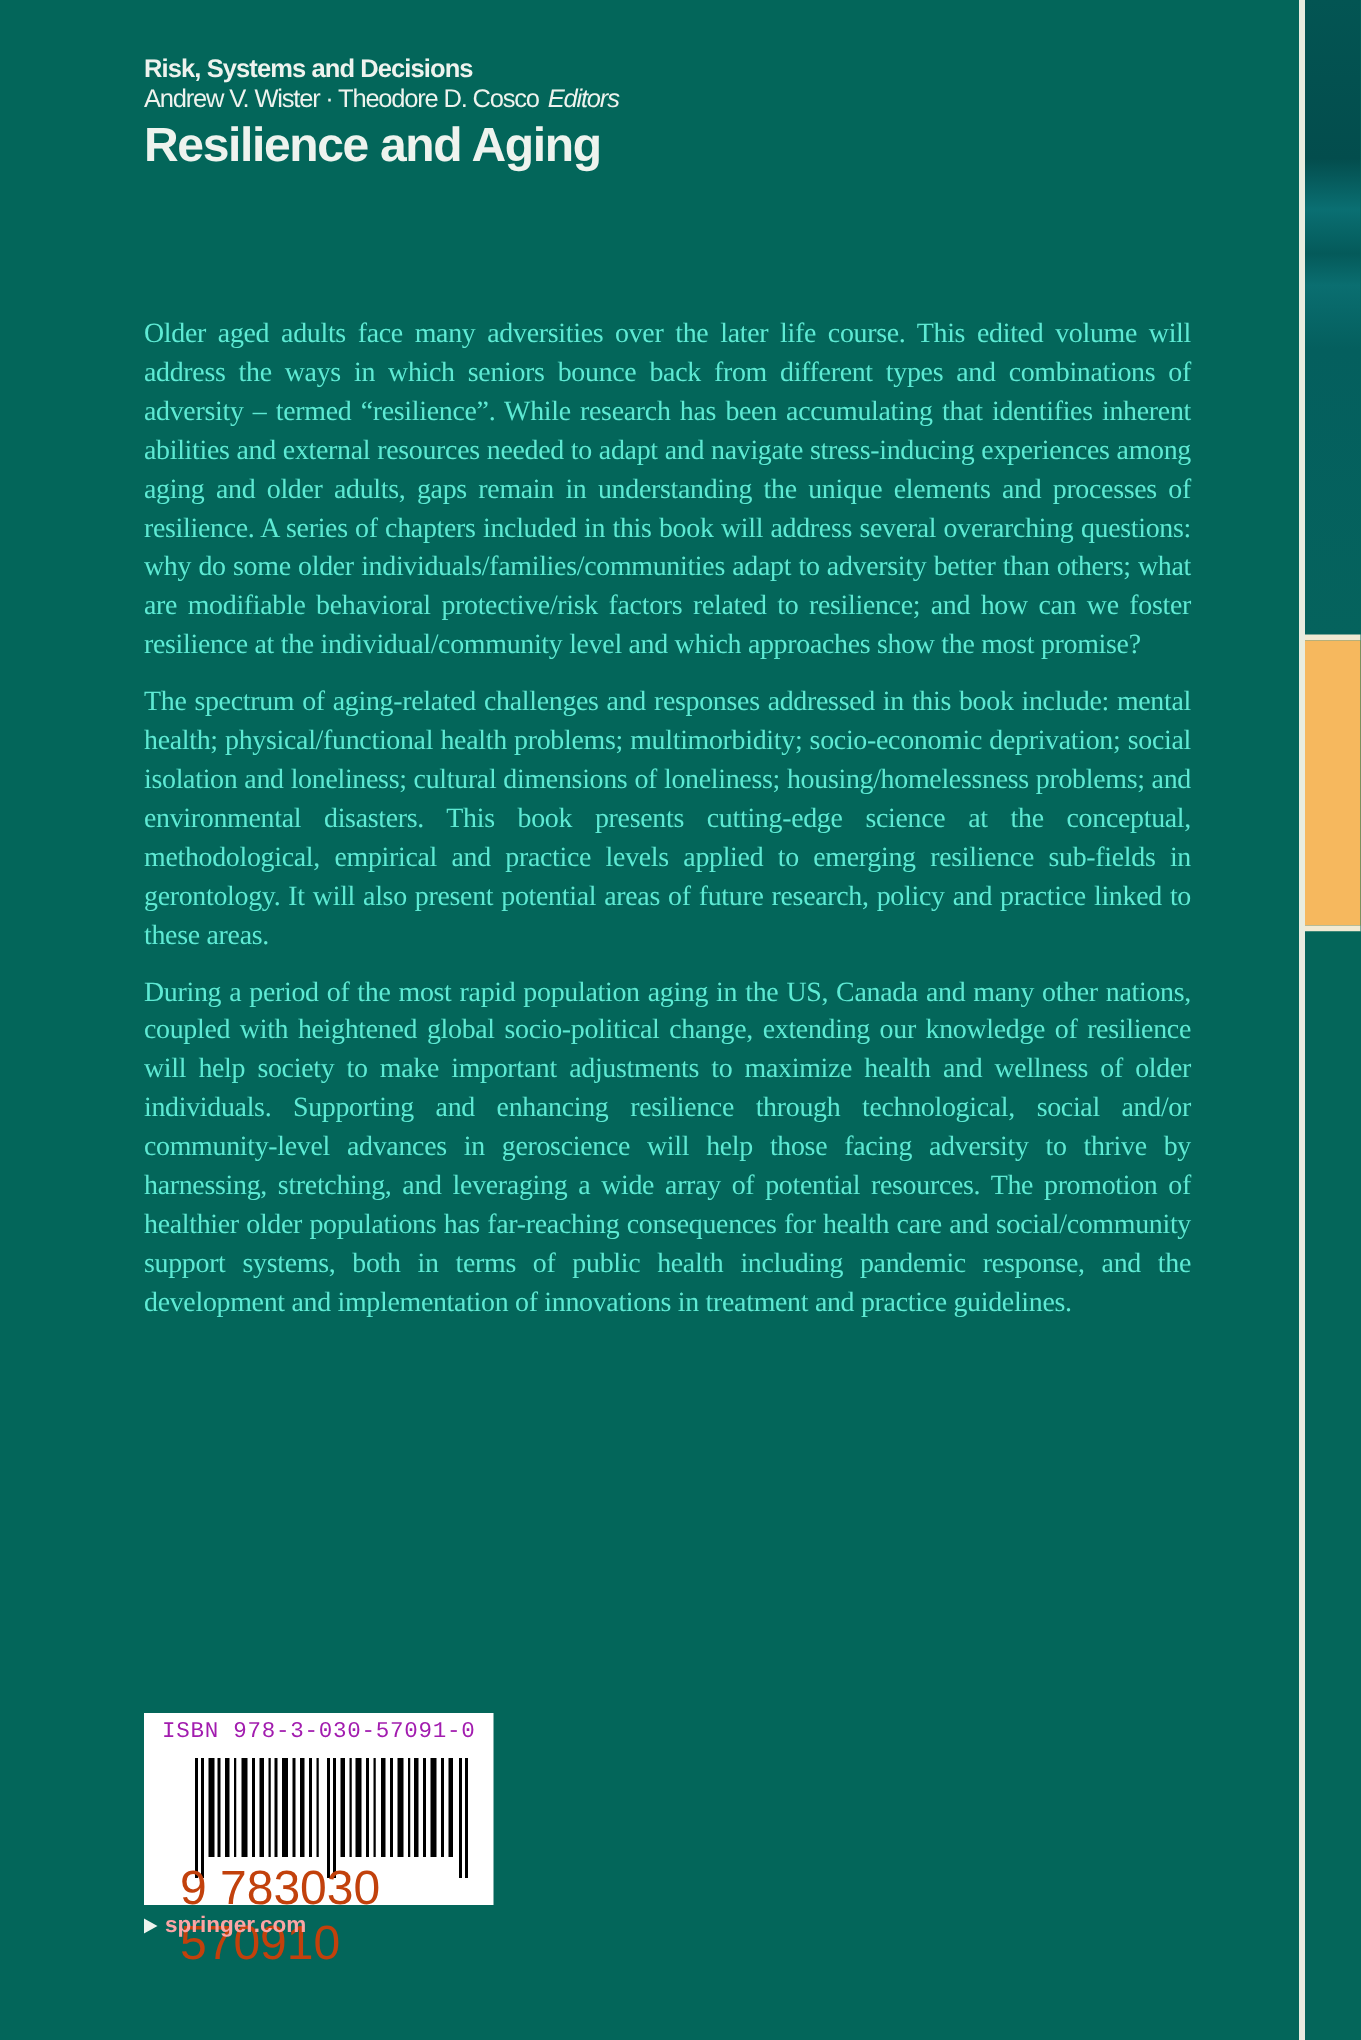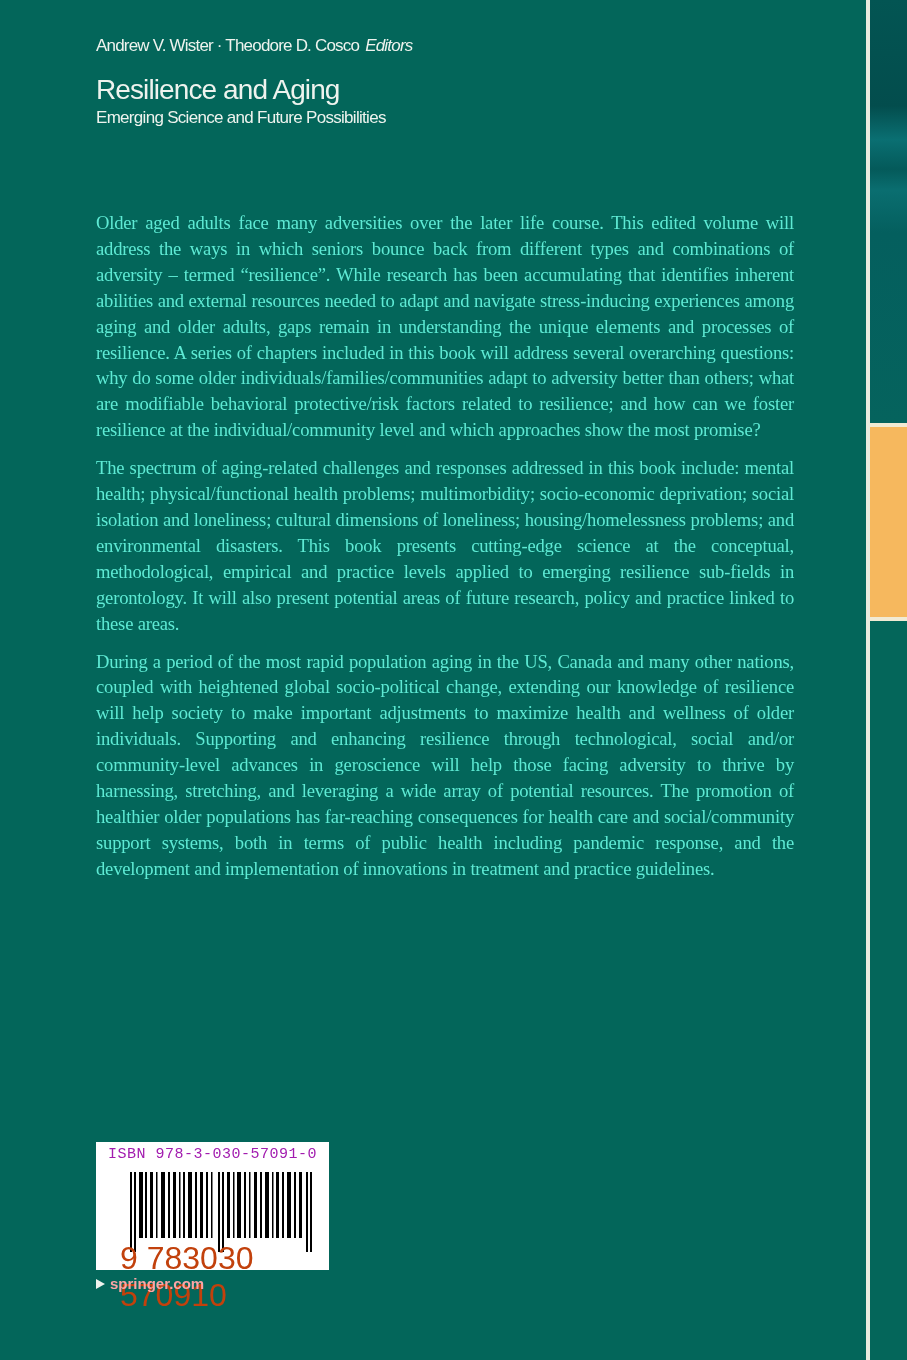--- a/index.html
+++ b/index.html
@@ -8,21 +8,21 @@
   .stripe-top { position:absolute; left:870px; top:0; width:37px; height:423px; background:linear-gradient(180deg,#035553 0%,#034d4d 25%,#0a6f72 33%,#045a5a 40%,#0a6e70 45%,#045f5e 55%,#05635d 100%); }
   .stripe-sep1 { position:absolute; left:870px; top:423px; width:37px; height:4px; background:#f1ead3; }
   .stripe-orange { position:absolute; left:870px; top:427px; width:37px; height:190px; background:#f6b85e; }
   .stripe-sep2 { position:absolute; left:870px; top:617px; width:37px; height:4px; background:#f1ead3; }
   .stripe-bottom { position:absolute; left:870px; top:621px; width:37px; height:739px; background:#04665a; }
 
   .header { position:absolute; left:96px; top:36px; font-family:"Liberation Sans", sans-serif; transform-origin:left top; }
   .series { font-size:17px; font-weight:bold; letter-spacing:-0.6px; color:#eef3ee; }
   .editors { margin-top:0; font-size:17px; letter-spacing:-0.8px; color:#eef3ee; }
   .editors .role { font-style:italic; margin-left:6px; }
-  .title { margin-top:18px; font-size:28px; font-weight:normal; letter-spacing:-0.9px; color:#eef3ee; }
+  .title { margin-top:2px; font-size:32px; font-weight:bold; letter-spacing:-0.9px; color:#eef3ee; }
   .subtitle { margin-top:2px; font-size:17px; letter-spacing:-0.7px; color:#eef3ee; }
 
   .body { position:absolute; left:96px; top:210px; width:698px; font-size:18.6px; line-height:25.9px; text-align:justify; color:#5eead4; letter-spacing:-0.2px; }
   .body p { margin:0 0 12px 0; }
 
   .barcode-box { position:absolute; left:96px; top:1142px; width:233px; height:128px; background:#ffffff; }
   .isbn { position:absolute; left:0; top:4px; width:233px; text-align:center; font-family:"Liberation Mono", monospace; font-size:15px; color:#a21caf; letter-spacing:0.5px; }
   .bars { position:absolute; left:34px; top:30px; width:190px; height:80px; }
   .digits { position:absolute; left:24px; top:98px; font-family:"Liberation Sans", sans-serif; font-size:32px; color:#c2410c; }
   .springer { position:absolute; left:96px; top:1275px; font-family:"Liberation Sans", sans-serif; font-size:15px; font-weight:bold; color:#fca5a5; display:flex; align-items:center; gap:5px; }
@@ -32,23 +32,23 @@
 <body>
 
 <div class="stripe-line"></div>
 <div class="stripe-top"></div>
 <div class="stripe-sep1"></div>
 <div class="stripe-orange"></div>
 <div class="stripe-sep2"></div>
 <div class="stripe-bottom"></div>
 
 <div class="header">
+  <div class="series">Risk, Systems and Decisions</div>
   <div class="editors"><span>Andrew V. Wister · Theodore D. Cosco</span><span class="role">Editors</span></div>
   <div class="title">Resilience and Aging</div>
-  <div class="subtitle">Emerging Science and Future Possibilities</div>
 </div>
 
 <div class="body">
   <p>Older aged adults face many adversities over the later life course. This edited volume will address the ways in which seniors bounce back from different types and combinations of adversity – termed “resilience”. While research has been accumulating that identifies inherent abilities and external resources needed to adapt and navigate stress-inducing experiences among aging and older adults, gaps remain in understanding the unique elements and processes of resilience. A series of chapters included in this book will address several overarching questions: why do some older individuals/families/communities adapt to adversity better than others; what are modifiable behavioral protective/risk factors related to resilience; and how can we foster resilience at the individual/community level and which approaches show the most promise?</p>
   <p>The spectrum of aging-related challenges and responses addressed in this book include: mental health; physical/functional health problems; multimorbidity; socio-economic deprivation; social isolation and loneliness; cultural dimensions of loneliness; housing/homelessness problems; and environmental disasters. This book presents cutting-edge science at the conceptual, methodological, empirical and practice levels applied to emerging resilience sub-fields in gerontology. It will also present potential areas of future research, policy and practice linked to these areas.</p>
   <p>During a period of the most rapid population aging in the US, Canada and many other nations, coupled with heightened global socio-political change, extending our knowledge of resilience will help society to make important adjustments to maximize health and wellness of older individuals. Supporting and enhancing resilience through technological, social and/or community-level advances in geroscience will help those facing adversity to thrive by harnessing, stretching, and leveraging a wide array of potential resources. The promotion of healthier older populations has far-reaching consequences for health care and social/community support systems, both in terms of public health including pandemic response, and the development and implementation of innovations in treatment and practice guidelines.</p>
 </div>
 
 <div class="barcode-box">
   <div class="isbn">ISBN 978-3-030-57091-0</div>

